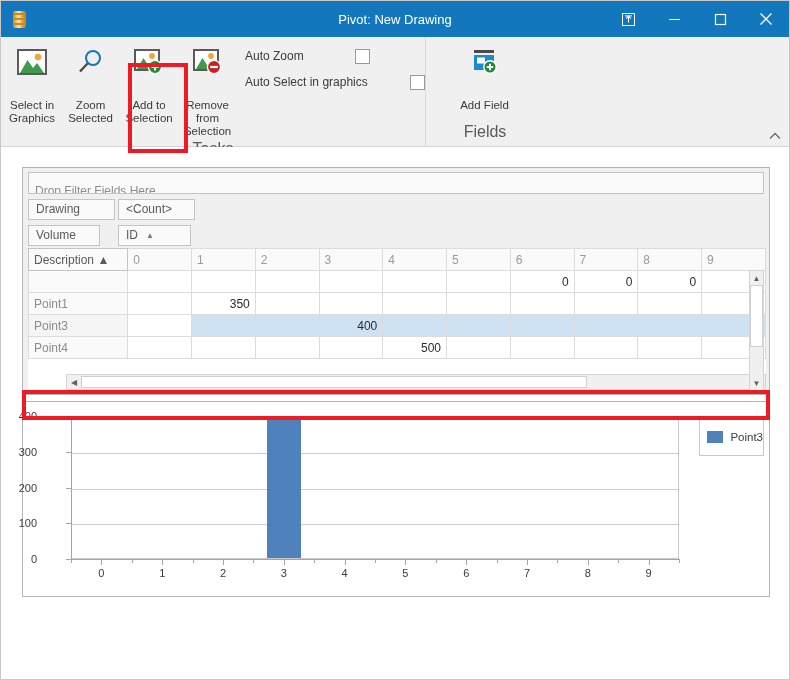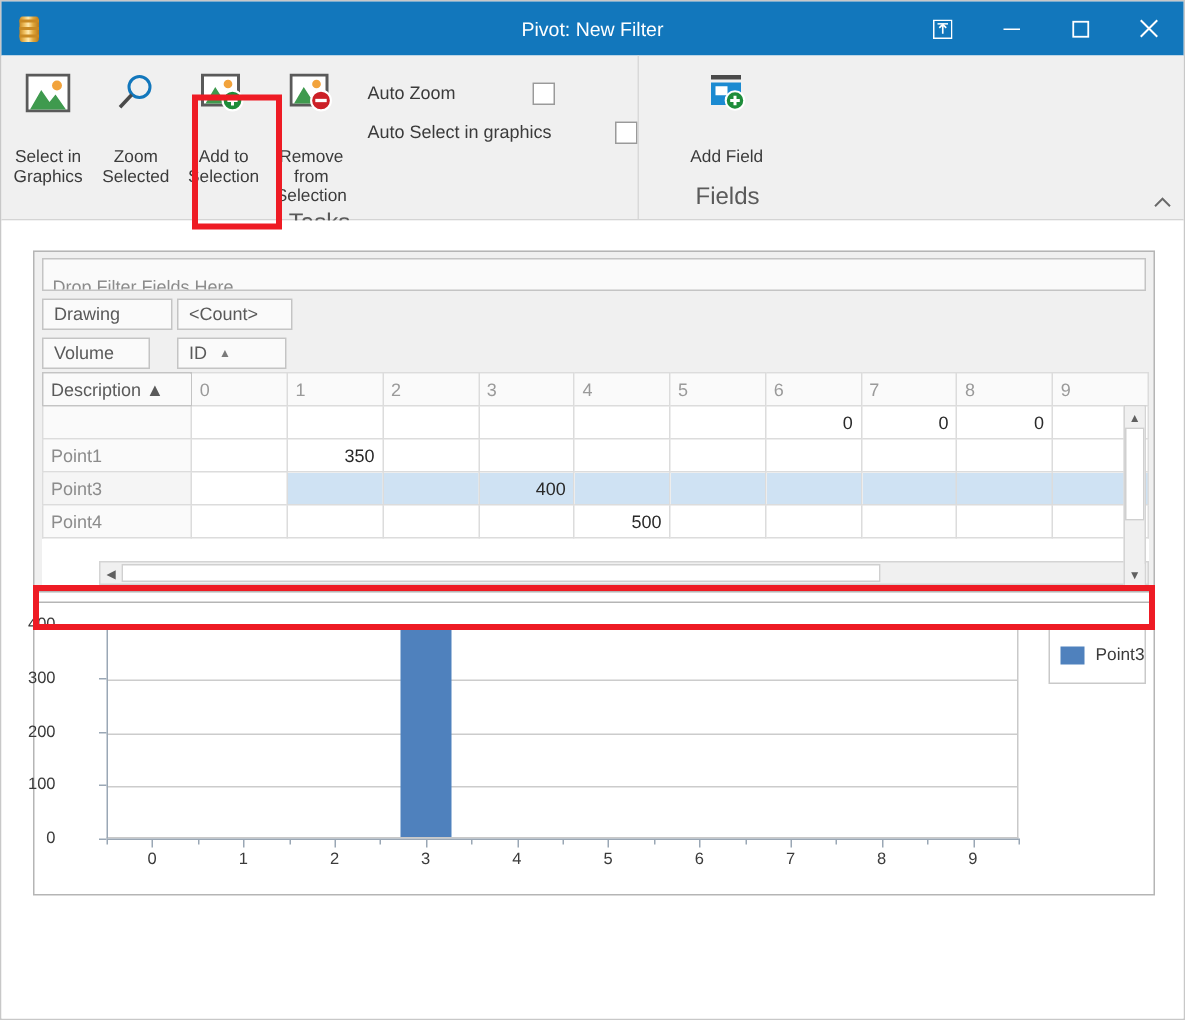--- a/index.html
+++ b/index.html
@@ -145,21 +145,20 @@
     line-height: 13px;
     text-align: center;
     color: #3b3b3b;
     margin-top: 20px;
     white-space: pre-line;
   }
   .rbtn.wide { width: 72px; }
 
   .checkrow {
     display: flex;
-    align-items: center;
     height: 26px;
     font-size: 12px;
     color: #3b3b3b;
   }
   .checkrow .clabel { white-space: nowrap; }
   .cbox {
     width: 15px; height: 15px;
     border: 1px solid #9a9a9a;
     background: #ffffff;
     box-sizing: border-box;
@@ -445,21 +444,21 @@
 
   <div id="titlebar">
     <div id="app-icon">
       <div class="barrel">
         <div class="barrel-body"></div>
         <div class="ring" style="top:2px"></div>
         <div class="ring" style="top:7px"></div>
         <div class="ring" style="top:12px"></div>
       </div>
     </div>
-    <div id="title-text">Pivot: New Filter</div>
+    <div id="title-text">Pivot: New Drawing</div>
     <div id="win-buttons">
       <div class="win-btn">
         <svg width="13" height="13" viewBox="0 0 13 13">
           <rect x="0.5" y="0.5" width="12" height="12" fill="none" stroke="#ffffff" stroke-width="1"></rect>
           <path d="M6.5 9.5 L6.5 4 M6.5 3.2 L4.2 5.6 M6.5 3.2 L8.8 5.6" stroke="#ffffff" stroke-width="1.1" fill="none"></path>
           <rect x="3" y="2.4" width="7" height="1" fill="#ffffff"></rect>
         </svg>
       </div>
       <div class="win-btn">
         <svg width="13" height="13" viewBox="0 0 13 13">

